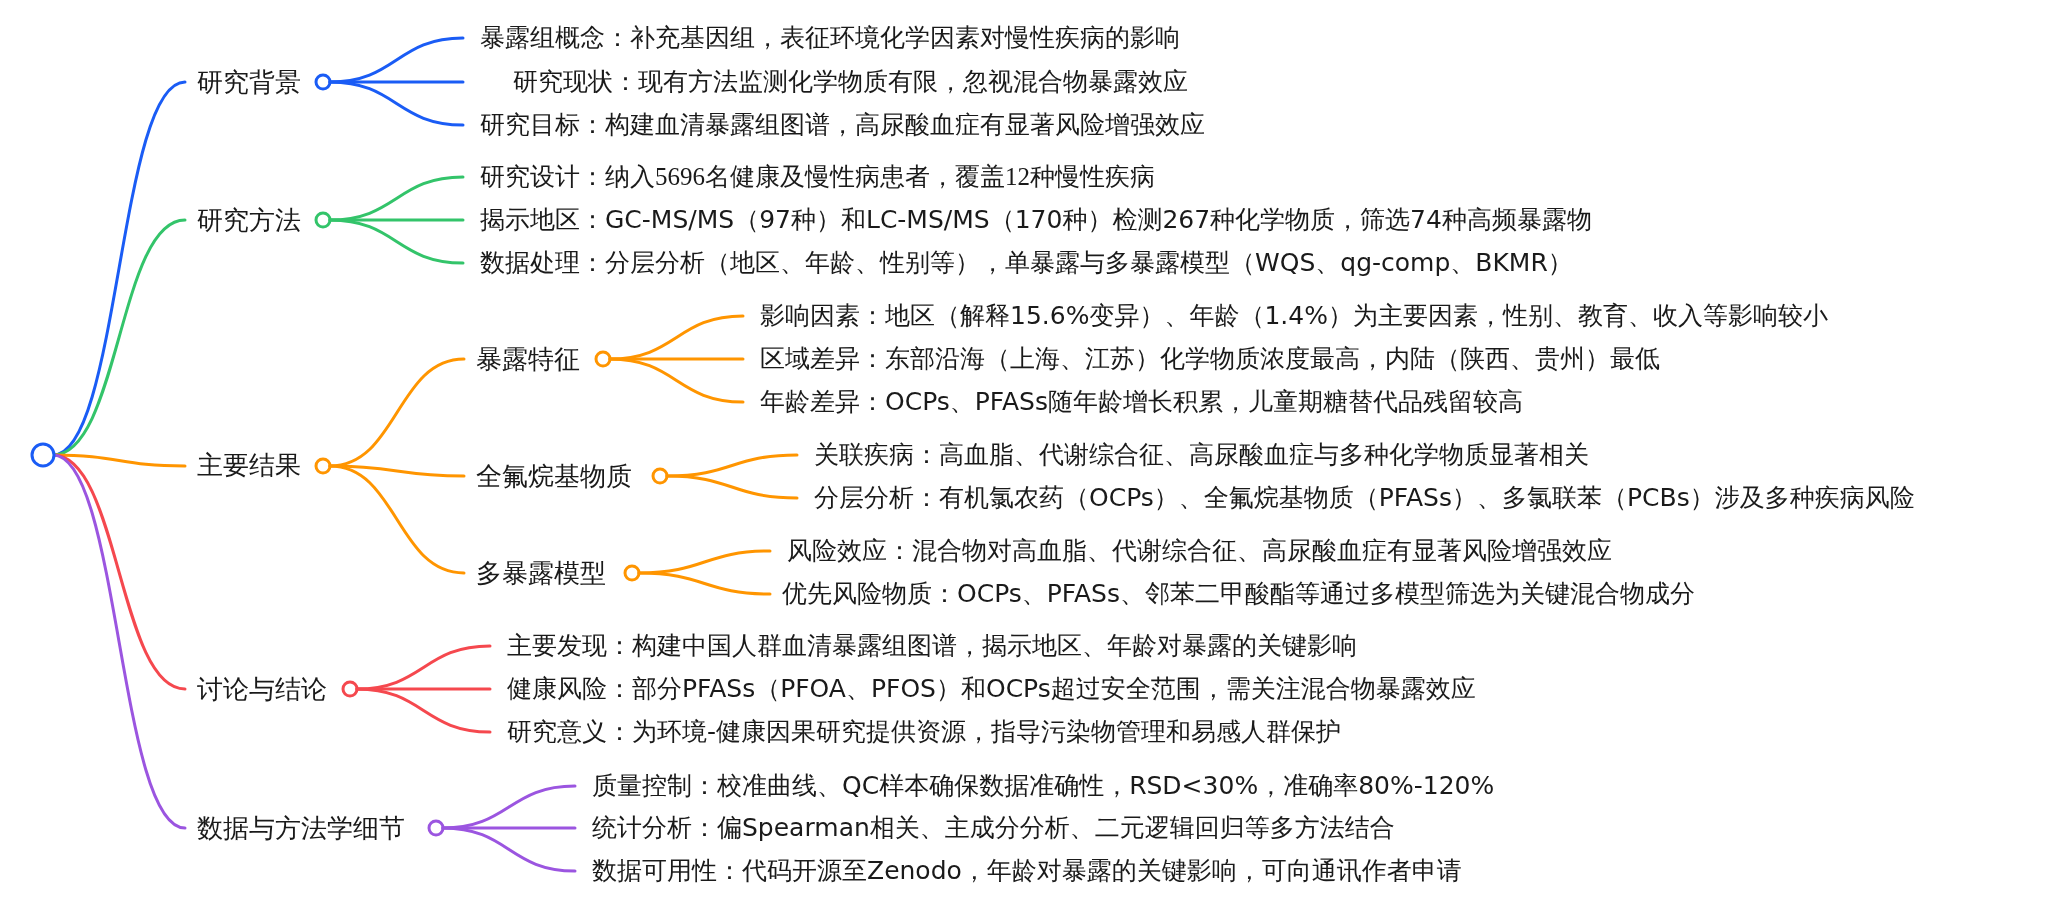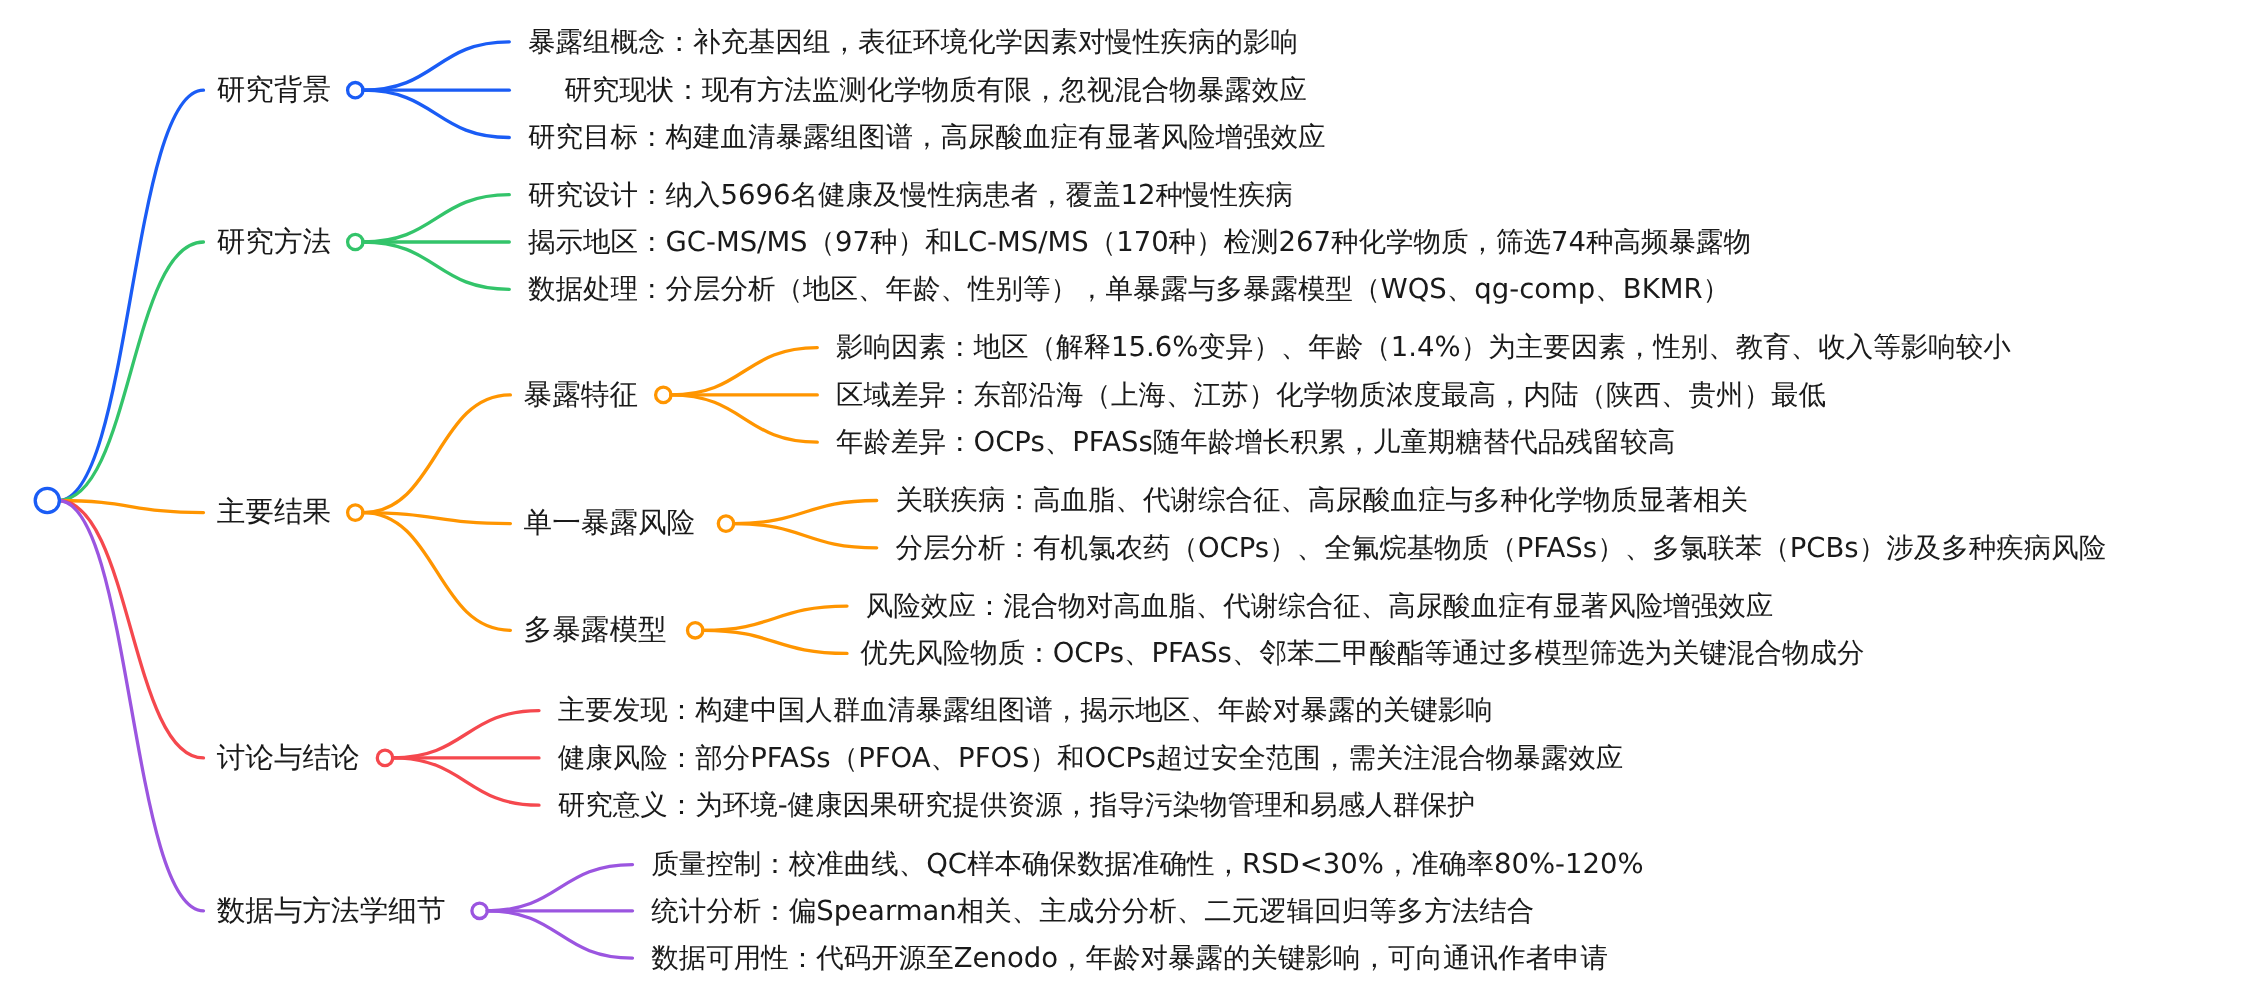--- a/index.html
+++ b/index.html
@@ -53,29 +53,29 @@
       <path d="M443,828 C509,828 509,828 575,828" fill="none" stroke="#9b55e0" stroke-width="3" stroke-linecap="round"></path>
       <path d="M443,828 C509,828 509,871 575,871" fill="none" stroke="#9b55e0" stroke-width="3" stroke-linecap="round"></path>
       <circle cx="43" cy="455" r="11" fill="#ffffff" stroke="#1a5cf5" stroke-width="3"></circle>
     </svg>
   <div id="labels">
       <div class="node-text" style="left: 197px; top: 82px;">研究背景</div>
       <div class="leaf-text" style="left: 480px; top: 38px;">暴露组概念：补充基因组，表征环境化学因素对慢性疾病的影响</div>
       <div class="leaf-text" style="left: 480px; top: 82px; margin-left: 33px;">研究现状：现有方法监测化学物质有限，忽视混合物暴露效应</div>
       <div class="leaf-text" style="left: 480px; top: 125px;">研究目标：构建血清暴露组图谱，高尿酸血症有显著风险增强效应</div>
       <div class="node-text" style="left: 197px; top: 220px;">研究方法</div>
-      <div class="leaf-text" style="left: 480px; top: 177px;">研究设计：纳入5696名健康及慢性病患者，覆盖12种慢性疾病</div>
+      <div class="leaf-text" style="left: 480px; top: 177px; font-family: Liberation Serif, serif;">研究设计：纳入5696名健康及慢性病患者，覆盖12种慢性疾病</div>
       <div class="leaf-text" style="left: 480px; top: 220px;">揭示地区：GC-MS/MS（97种）和LC-MS/MS（170种）检测267种化学物质，筛选74种高频暴露物</div>
       <div class="leaf-text" style="left: 480px; top: 263px;">数据处理：分层分析（地区、年龄、性别等），单暴露与多暴露模型（WQS、qg-comp、BKMR）</div>
       <div class="node-text" style="left: 197px; top: 466px; font-family: Liberation Serif, serif;">主要结果</div>
       <div class="node-text" style="left: 476px; top: 359px;">暴露特征</div>
       <div class="leaf-text" style="left: 760px; top: 316px;">影响因素：地区（解释15.6%变异）、年龄（1.4%）为主要因素，性别、教育、收入等影响较小</div>
       <div class="leaf-text" style="left: 760px; top: 359px;">区域差异：东部沿海（上海、江苏）化学物质浓度最高，内陆（陕西、贵州）最低</div>
       <div class="leaf-text" style="left: 760px; top: 402px;">年龄差异：OCPs、PFASs随年龄增长积累，儿童期糖替代品残留较高</div>
-      <div class="node-text" style="left: 476px; top: 476px;">单一暴露风险</div>
+      <div class="node-text" style="left: 476px; top: 476px;">全氟烷基物质</div>
       <div class="leaf-text" style="left: 814px; top: 455px;">关联疾病：高血脂、代谢综合征、高尿酸血症与多种化学物质显著相关</div>
       <div class="leaf-text" style="left: 814px; top: 498px;">分层分析：有机氯农药（OCPs）、全氟烷基物质（PFASs）、多氯联苯（PCBs）涉及多种疾病风险</div>
       <div class="node-text" style="left: 476px; top: 573px;">多暴露模型</div>
       <div class="leaf-text" style="left: 787px; top: 551px;">风险效应：混合物对高血脂、代谢综合征、高尿酸血症有显著风险增强效应</div>
       <div class="leaf-text" style="left: 782px; top: 594px;">优先风险物质：OCPs、PFASs、邻苯二甲酸酯等通过多模型筛选为关键混合物成分</div>
       <div class="node-text" style="left: 197px; top: 689px;">讨论与结论</div>
       <div class="leaf-text" style="left: 507px; top: 646px;">主要发现：构建中国人群血清暴露组图谱，揭示地区、年龄对暴露的关键影响</div>
       <div class="leaf-text" style="left: 507px; top: 689px;">健康风险：部分PFASs（PFOA、PFOS）和OCPs超过安全范围，需关注混合物暴露效应</div>
       <div class="leaf-text" style="left: 507px; top: 732px;">研究意义：为环境-健康因果研究提供资源，指导污染物管理和易感人群保护</div>
       <div class="node-text" style="left: 197px; top: 828px;">数据与方法学细节</div>

